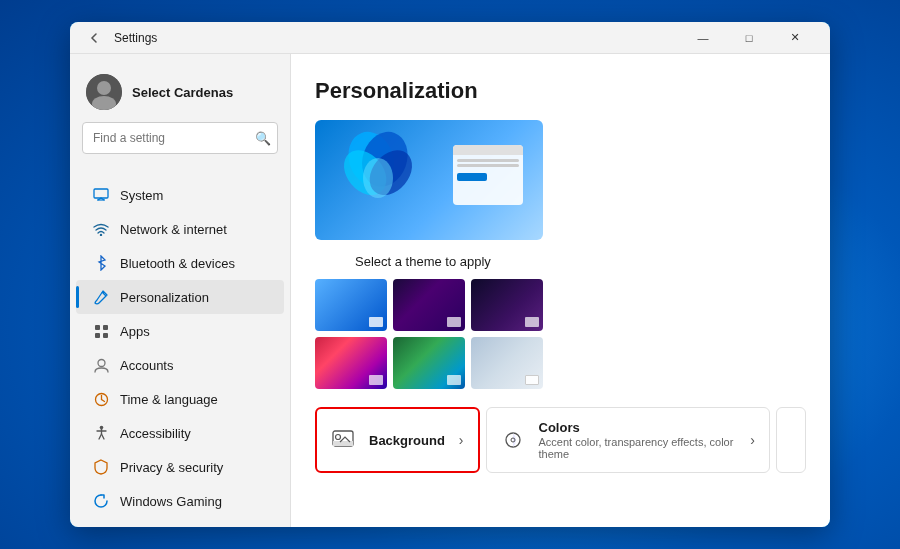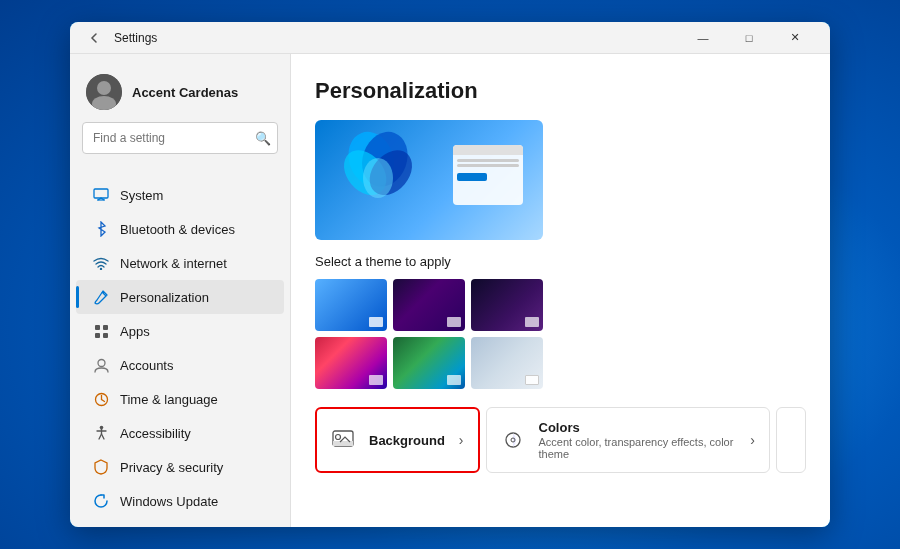--- a/index.html
+++ b/index.html
@@ -249,20 +249,21 @@
       width: 30px;
       background: #0078d4;
       border-radius: 2px;
       margin-top: 4px;
     }
 
     .section-label {
       font-size: 13px;
       color: #1a1a1a;
       margin-bottom: 10px;
+      margin-left: 40px;
     }
 
     
     .theme-grid {
       display: grid;
       grid-template-columns: repeat(3, 72px);
       gap: 6px;
       margin-bottom: 18px;
     }
 
@@ -364,58 +365,58 @@
 
     <div class="sidebar">
       <div class="user-section">
         <div class="avatar">
           <svg width="36" height="36" viewBox="0 0 36 36">
             <circle cx="18" cy="18" r="18" fill="#555"></circle>
             <circle cx="18" cy="14" r="7" fill="#999"></circle>
             <ellipse cx="18" cy="30" rx="12" ry="8" fill="#999"></ellipse>
           </svg>
         </div>
-        <span class="username">Accent Cardenas</span>
+        <span class="username">Select Cardenas</span>
       </div>
 
       <div class="search-box">
         <input class="search-input" type="text" placeholder="Find a setting" style="">
         <span class="search-icon-btn">🔍</span>
       </div>
 
       <div class="nav-item">
         <div class="nav-icon">
           <svg width="16" height="14" viewBox="0 0 16 14">
               <rect x="1" y="1" width="14" height="9" rx="1" fill="none" stroke="#0078d4" stroke-width="1.3"></rect>
               <path d="M5 12 L8 10 L11 12" stroke="#0078d4" stroke-width="1.2" fill="none"></path>
               <line x1="4" y1="12" x2="12" y2="12" stroke="#0078d4" stroke-width="1.2"></line>
             </svg>
         </div>
         <span class="nav-label">System</span>
-      </div>
-
-      <div class="nav-item">
-        <div class="nav-icon">
-          <svg width="14" height="16" viewBox="0 0 14 16">
-              <path d="M7 1 L7 15 L11 11 L5 7 L11 5 L7 1Z" fill="none" stroke="#1464c8" stroke-width="1.3"></path>
-            </svg>
-        </div>
-        <span class="nav-label">Bluetooth &amp; devices</span>
       </div>
 
       <div class="nav-item">
         <div class="nav-icon">
           <svg width="16" height="14" viewBox="0 0 16 14">
               <path d="M1 5 Q8 0 15 5" fill="none" stroke="#1a6699" stroke-width="1.3" stroke-linecap="round"></path>
               <path d="M3 8 Q8 4 13 8" fill="none" stroke="#1a6699" stroke-width="1.3" stroke-linecap="round"></path>
               <path d="M5 11 Q8 8 11 11" fill="none" stroke="#1a6699" stroke-width="1.3" stroke-linecap="round"></path>
               <circle cx="8" cy="13" r="1.2" fill="#1a6699"></circle>
             </svg>
         </div>
         <span class="nav-label">Network &amp; internet</span>
+      </div>
+
+      <div class="nav-item">
+        <div class="nav-icon">
+          <svg width="14" height="16" viewBox="0 0 14 16">
+              <path d="M7 1 L7 15 L11 11 L5 7 L11 5 L7 1Z" fill="none" stroke="#1464c8" stroke-width="1.3"></path>
+            </svg>
+        </div>
+        <span class="nav-label">Bluetooth &amp; devices</span>
       </div>
 
       <div class="nav-item active">
         <div class="nav-icon">
           <svg width="16" height="16" viewBox="0 0 16 16">
               <path d="M10 2 L14 6 L6 14 C5 15 3 15 2 14 C2 13 3 12 4 11 Z" fill="none" stroke="#0078d4" stroke-width="1.3" stroke-linejoin="round"></path>
               <line x1="9" y1="3" x2="13" y2="7" stroke="#0078d4" stroke-width="1.3"></line>
             </svg>
         </div>
         <span class="nav-label">Personalization</span>
@@ -477,21 +478,21 @@
         <span class="nav-label">Privacy &amp; security</span>
       </div>
 
       <div class="nav-item">
         <div class="nav-icon">
           <svg width="16" height="16" viewBox="0 0 16 16">
               <path d="M14 8 A6 6 0 1 1 8 2" fill="none" stroke="#0078d4" stroke-width="1.5" stroke-linecap="round"></path>
               <polyline points="8,2 11,2 11,5" fill="none" stroke="#0078d4" stroke-width="1.5" stroke-linecap="round" stroke-linejoin="round"></polyline>
             </svg>
         </div>
-        <span class="nav-label">Windows Update</span>
+        <span class="nav-label">Windows Gaming</span>
       </div>
     </div>
 
     <div class="main">
       <h1 class="page-title">Personalization</h1>
 
       <div class="hero-preview">
 
         <svg style="position:absolute;left:18px;top:8px;" width="90" height="100" viewBox="0 0 90 100">
 

